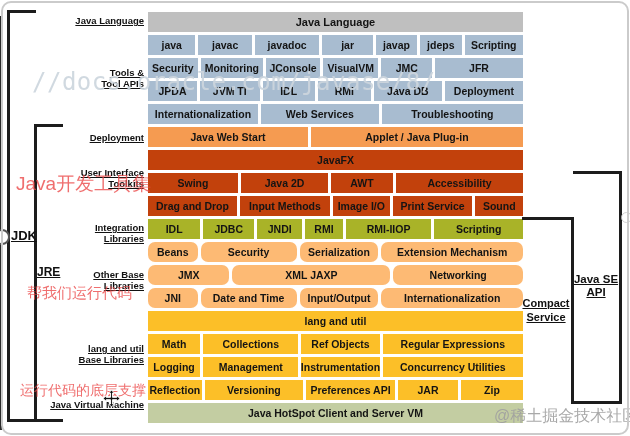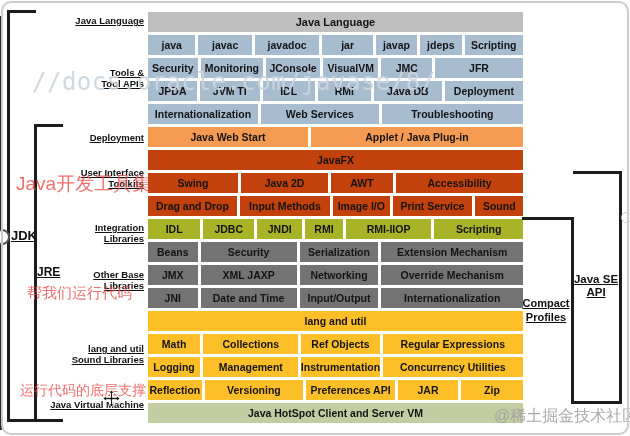--- a/index.html
+++ b/index.html
@@ -10,21 +10,21 @@
   
   .grid{position:absolute;left:148px;top:12px;width:375px;display:flex;flex-direction:column;gap:3px;}
   .row{display:flex;gap:3px;height:20px;}
   .cell{flex:1;display:flex;align-items:center;justify-content:center;
         font-size:10.5px;font-weight:bold;color:#141414;white-space:nowrap;overflow:hidden;}
   .c-hdr{background:#bfbfbf;font-size:11px;}
   .c-blue{background:#a8bcd0;}
   .c-lor{background:#f59b51;}
   .c-org{background:#c2410c;}
   .c-olv{background:#a9b328;}
-  .c-gld{background:#737373;}
+  .c-gld{background:#fdba74;border-radius:7px;}
   .c-ylw{background:#fcbf28;}
   .c-grn{background:#c3cda2;}
   
   .slabel{position:absolute;left:0;width:144px;text-align:right;font-size:9.5px;line-height:11px;
           font-weight:bold;color:#111;text-decoration:underline;z-index:3;}
   .slabel .ln{display:block;}
   
   .bl{position:absolute;background:#1c1c1c;z-index:2;}
   .bklabel{position:absolute;font-weight:bold;color:#111;text-decoration:underline;z-index:3;}
   
@@ -110,21 +110,20 @@
     <div class="row">
       <div class="cell c-gld" style="flex:49">Beans</div>
       <div class="cell c-gld" style="flex:95">Security</div>
       <div class="cell c-gld" style="flex:78">Serialization</div>
       <div class="cell c-gld" style="flex:140">Extension Mechanism</div>
     </div>
     <div class="row">
       <div class="cell c-gld" style="flex:49">JMX</div>
       <div class="cell c-gld" style="flex:95">XML JAXP</div>
       <div class="cell c-gld" style="flex:78">Networking</div>
-      <div class="cell c-gld" style="flex:140">Override Mechanism</div>
     </div>
     <div class="row">
       <div class="cell c-gld" style="flex:49">JNI</div>
       <div class="cell c-gld" style="flex:95">Date and Time</div>
       <div class="cell c-gld" style="flex:78">Input/Output</div>
       <div class="cell c-gld" style="flex:140">Internationalization</div>
     </div>
     <div class="row">
       <div class="cell c-ylw">lang and util</div>
     </div>
@@ -169,21 +168,21 @@
   <div class="slabel" style="top:222px">
     <span class="ln">Integration</span>
     <span class="ln">Libraries</span>
   </div>
   <div class="slabel" style="top:269px">
     <span class="ln">Other Base</span>
     <span class="ln">Libraries</span>
   </div>
   <div class="slabel" style="top:343px">
     <span class="ln">lang and util</span>
-    <span class="ln">Sound Libraries</span>
+    <span class="ln">Base Libraries</span>
   </div>
   <div class="slabel" style="top:399px">
     <span class="ln">Java Virtual Machine</span>
   </div>
 
   <div class="edge-line"></div>
   <div class="bl" style="left:7px;top:10px;width:29px;height:3px"></div>
   <div class="bl" style="left:7px;top:10px;width:3px;height:412px"></div>
   <div class="bl" style="left:7px;top:419px;width:56px;height:3px"></div>
   <div class="bl" style="left:34px;top:124px;width:29px;height:3px"></div>
@@ -195,21 +194,21 @@
   <div class="bl" style="left:619px;top:171px;width:3px;height:233px"></div>
   <div class="bl" style="left:572px;top:401px;width:50px;height:3px"></div>
   <div class="bl" style="left:522px;top:217px;width:52px;height:3px"></div>
   <div class="bl" style="left:571px;top:217px;width:3px;height:187px"></div>
   <div class="bklabel" style="left:573px;top:273px;width:46px;text-align:center;font-size:11.5px;line-height:13px">
     <span style="display:block">Java SE</span>
     <span style="display:block">API</span>
   </div>
   <div class="bklabel" style="left:519px;top:296px;width:54px;text-align:center;font-size:11px;line-height:14px">
     <span style="display:block">Compact</span>
-    <span style="display:block">Profiles</span>
+    <span style="display:block">Service</span>
   </div>
 
   <div class="redmark" style="left:16px;top:171px;font-size:19px">Java开发工具集</div>
   <div class="redmark" style="left:27px;top:284px;font-size:15px">帮我们运行代码</div>
   <div class="redmark" style="left:20px;top:382px;font-size:14px">运行代码的底层支撑</div>
 
   <div class="wm-top">//docs.oracle.com/javase/8/</div>
   <div class="wm-bottom">@稀土掘金技术社区</div>
 
   <div class="cursor">

